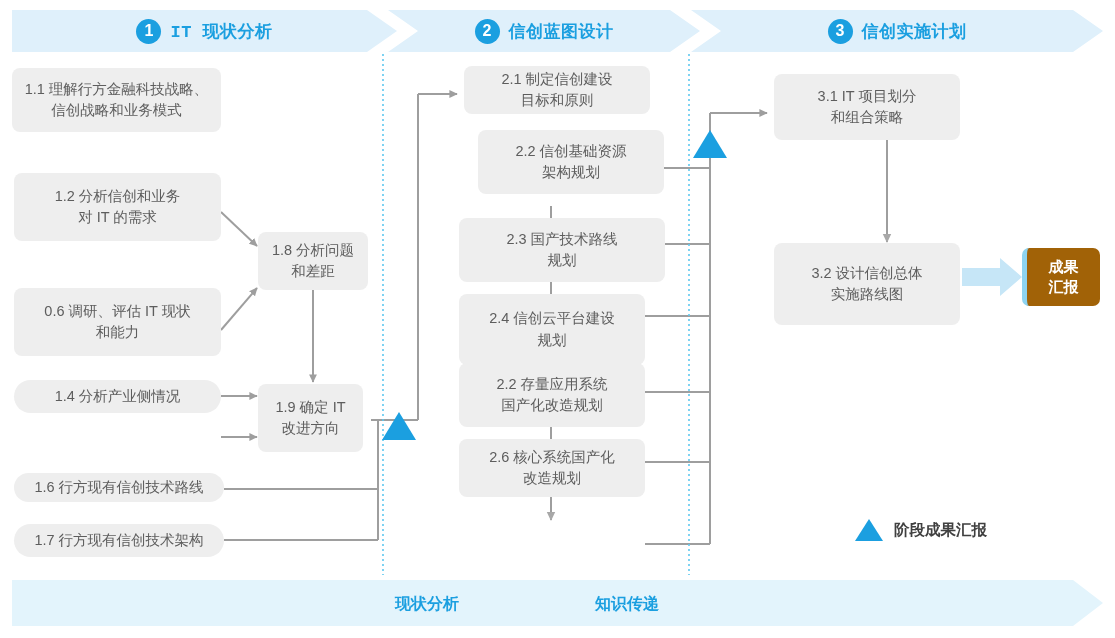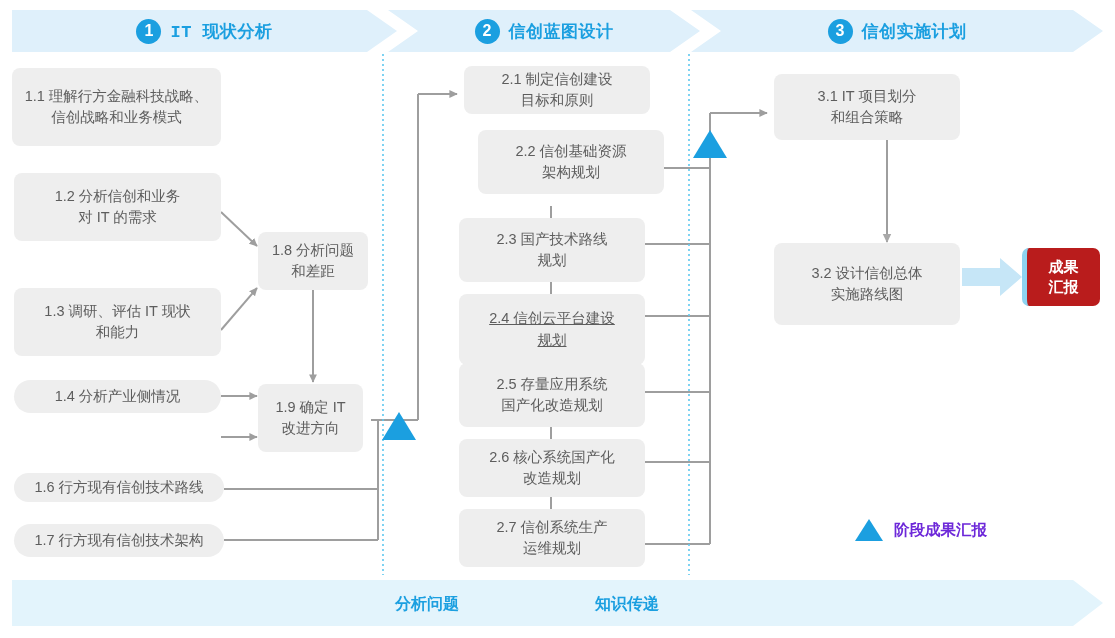--- a/index.html
+++ b/index.html
@@ -56,21 +56,21 @@
     text-align: center;
     padding: 4px 8px;
     white-space: pre-line;
   }
   .node.pill { border-radius: 17px; }
   
   .result-chip {
     position: absolute;
     left: 1022px; top: 248px;
     width: 78px; height: 58px;
-    background: #b91c1c;
+    background: #a16207;
     border-radius: 7px;
     color: #ffffff;
     font-size: 15px; font-weight: bold;
     line-height: 1.35;
     display: flex; align-items: center; justify-content: center;
     text-align: right;
     white-space: pre-line;
     border-left: 5px solid #8dd3f0;
   }
   
@@ -79,21 +79,21 @@
     left: 855px; top: 519px;
     display: flex; align-items: center; gap: 11px;
   }
   .legend-tri {
     width: 0; height: 0;
     border-left: 14px solid transparent;
     border-right: 14px solid transparent;
     border-bottom: 22px solid #1b9fe0;
   }
   .legend-label {
-    color: #6d28d9; font-size: 15.5px; font-weight: bold; white-space: nowrap;
+    color: #404040; font-size: 15.5px; font-weight: bold; white-space: nowrap;
   }
   
   .bottom-banner {
     position: absolute;
     left: 12px; top: 580px;
     width: 1091px; height: 46px;
     background: #e3f4fc;
     clip-path: polygon(0 0, 1061px 0, 1091px 50%, 1061px 100%, 0 100%);
   }
   .bottom-label {
@@ -186,60 +186,58 @@
     </g>
 
     <g fill="#c6e6f7">
       <path d="M962,268 L1000,268 L1000,258 L1022,277 L1000,296 L1000,286 L962,286 z"></path>
     </g>
   </svg>
 
   <div class="stage-tri" style="left:382px; top:412px;"></div>
   <div class="stage-tri" style="left:693px; top:130px;"></div>
 
-  <div class="node" style="left:12px;  top:68px;  width:209px; height:78px;">1.1 理解行方金融科技战略、
+  <div class="node" style="left:12px;  top:68px;  width:209px; height:64px;">1.1 理解行方金融科技战略、
 信创战略和业务模式</div>
   <div class="node" style="left:14px;  top:173px; width:207px; height:68px;">1.2 分析信创和业务
 对 IT 的需求</div>
-  <div class="node" style="left:14px;  top:288px; width:207px; height:68px;">1.3 调研、评估 IT 现状
+  <div class="node" style="left:14px;  top:288px; width:207px; height:68px;">0.6 调研、评估 IT 现状
 和能力</div>
   <div class="node pill" style="left:14px; top:380px; width:207px; height:33px;">1.4 分析产业侧情况</div>
   <div class="node pill" style="left:14px; top:473px; width:210px; height:29px;">1.6 行方现有信创技术路线</div>
   <div class="node pill" style="left:14px; top:524px; width:210px; height:33px;">1.7 行方现有信创技术架构</div>
 
   <div class="node" style="left:258px; top:232px; width:110px; height:58px;">1.8 分析问题
 和差距</div>
   <div class="node" style="left:258px; top:384px; width:105px; height:68px;">1.9 确定 IT
 改进方向</div>
 
   <div class="node" style="left:464px; top:66px;  width:186px; height:48px;">2.1 制定信创建设
 目标和原则</div>
   <div class="node" style="left:459px; top:130px; width:186px; height:64px;margin-left:19px;">2.2 信创基础资源
 架构规划</div>
-  <div class="node" style="left:459px; top:218px; width:186px; height:64px;">2.3 国产技术路线
+  <div class="node" style="left:459px; top:218px; width:206px; height:64px;">2.3 国产技术路线
 规划</div>
-  <div class="node" style="left:459px; top:294px; width:186px; height:71px;text-decoration:underline;">2.4 信创云平台建设
+  <div class="node" style="left:459px; top:294px; width:186px; height:71px;">2.4 信创云平台建设
 规划</div>
-  <div class="node" style="left:459px; top:363px; width:186px; height:64px;">2.5 存量应用系统
+  <div class="node" style="left:459px; top:363px; width:186px; height:64px;">2.2 存量应用系统
 国产化改造规划</div>
   <div class="node" style="left:459px; top:439px; width:186px; height:58px;">2.6 核心系统国产化
 改造规划</div>
-  <div class="node" style="left:459px; top:509px; width:186px; height:58px;">2.7 信创系统生产
-运维规划</div>
 
   <div class="node" style="left:774px; top:74px;  width:186px; height:66px;">3.1 IT 项目划分
 和组合策略</div>
   <div class="node" style="left:774px; top:243px; width:186px; height:82px;">3.2 设计信创总体
 实施路线图</div>
 
   <div class="result-chip">成果
 汇报</div>
 
   <div class="legend">
     <div class="legend-tri"></div>
     <div class="legend-label">阶段成果汇报</div>
   </div>
 
   <div class="bottom-banner"></div>
-  <div class="bottom-label" style="left:395px; top:594px;">分析问题</div>
+  <div class="bottom-label" style="left:395px; top:594px;">现状分析</div>
   <div class="bottom-label" style="left:595px; top:594px;">知识传递</div>
 
 </div>
 
 </body></html>

